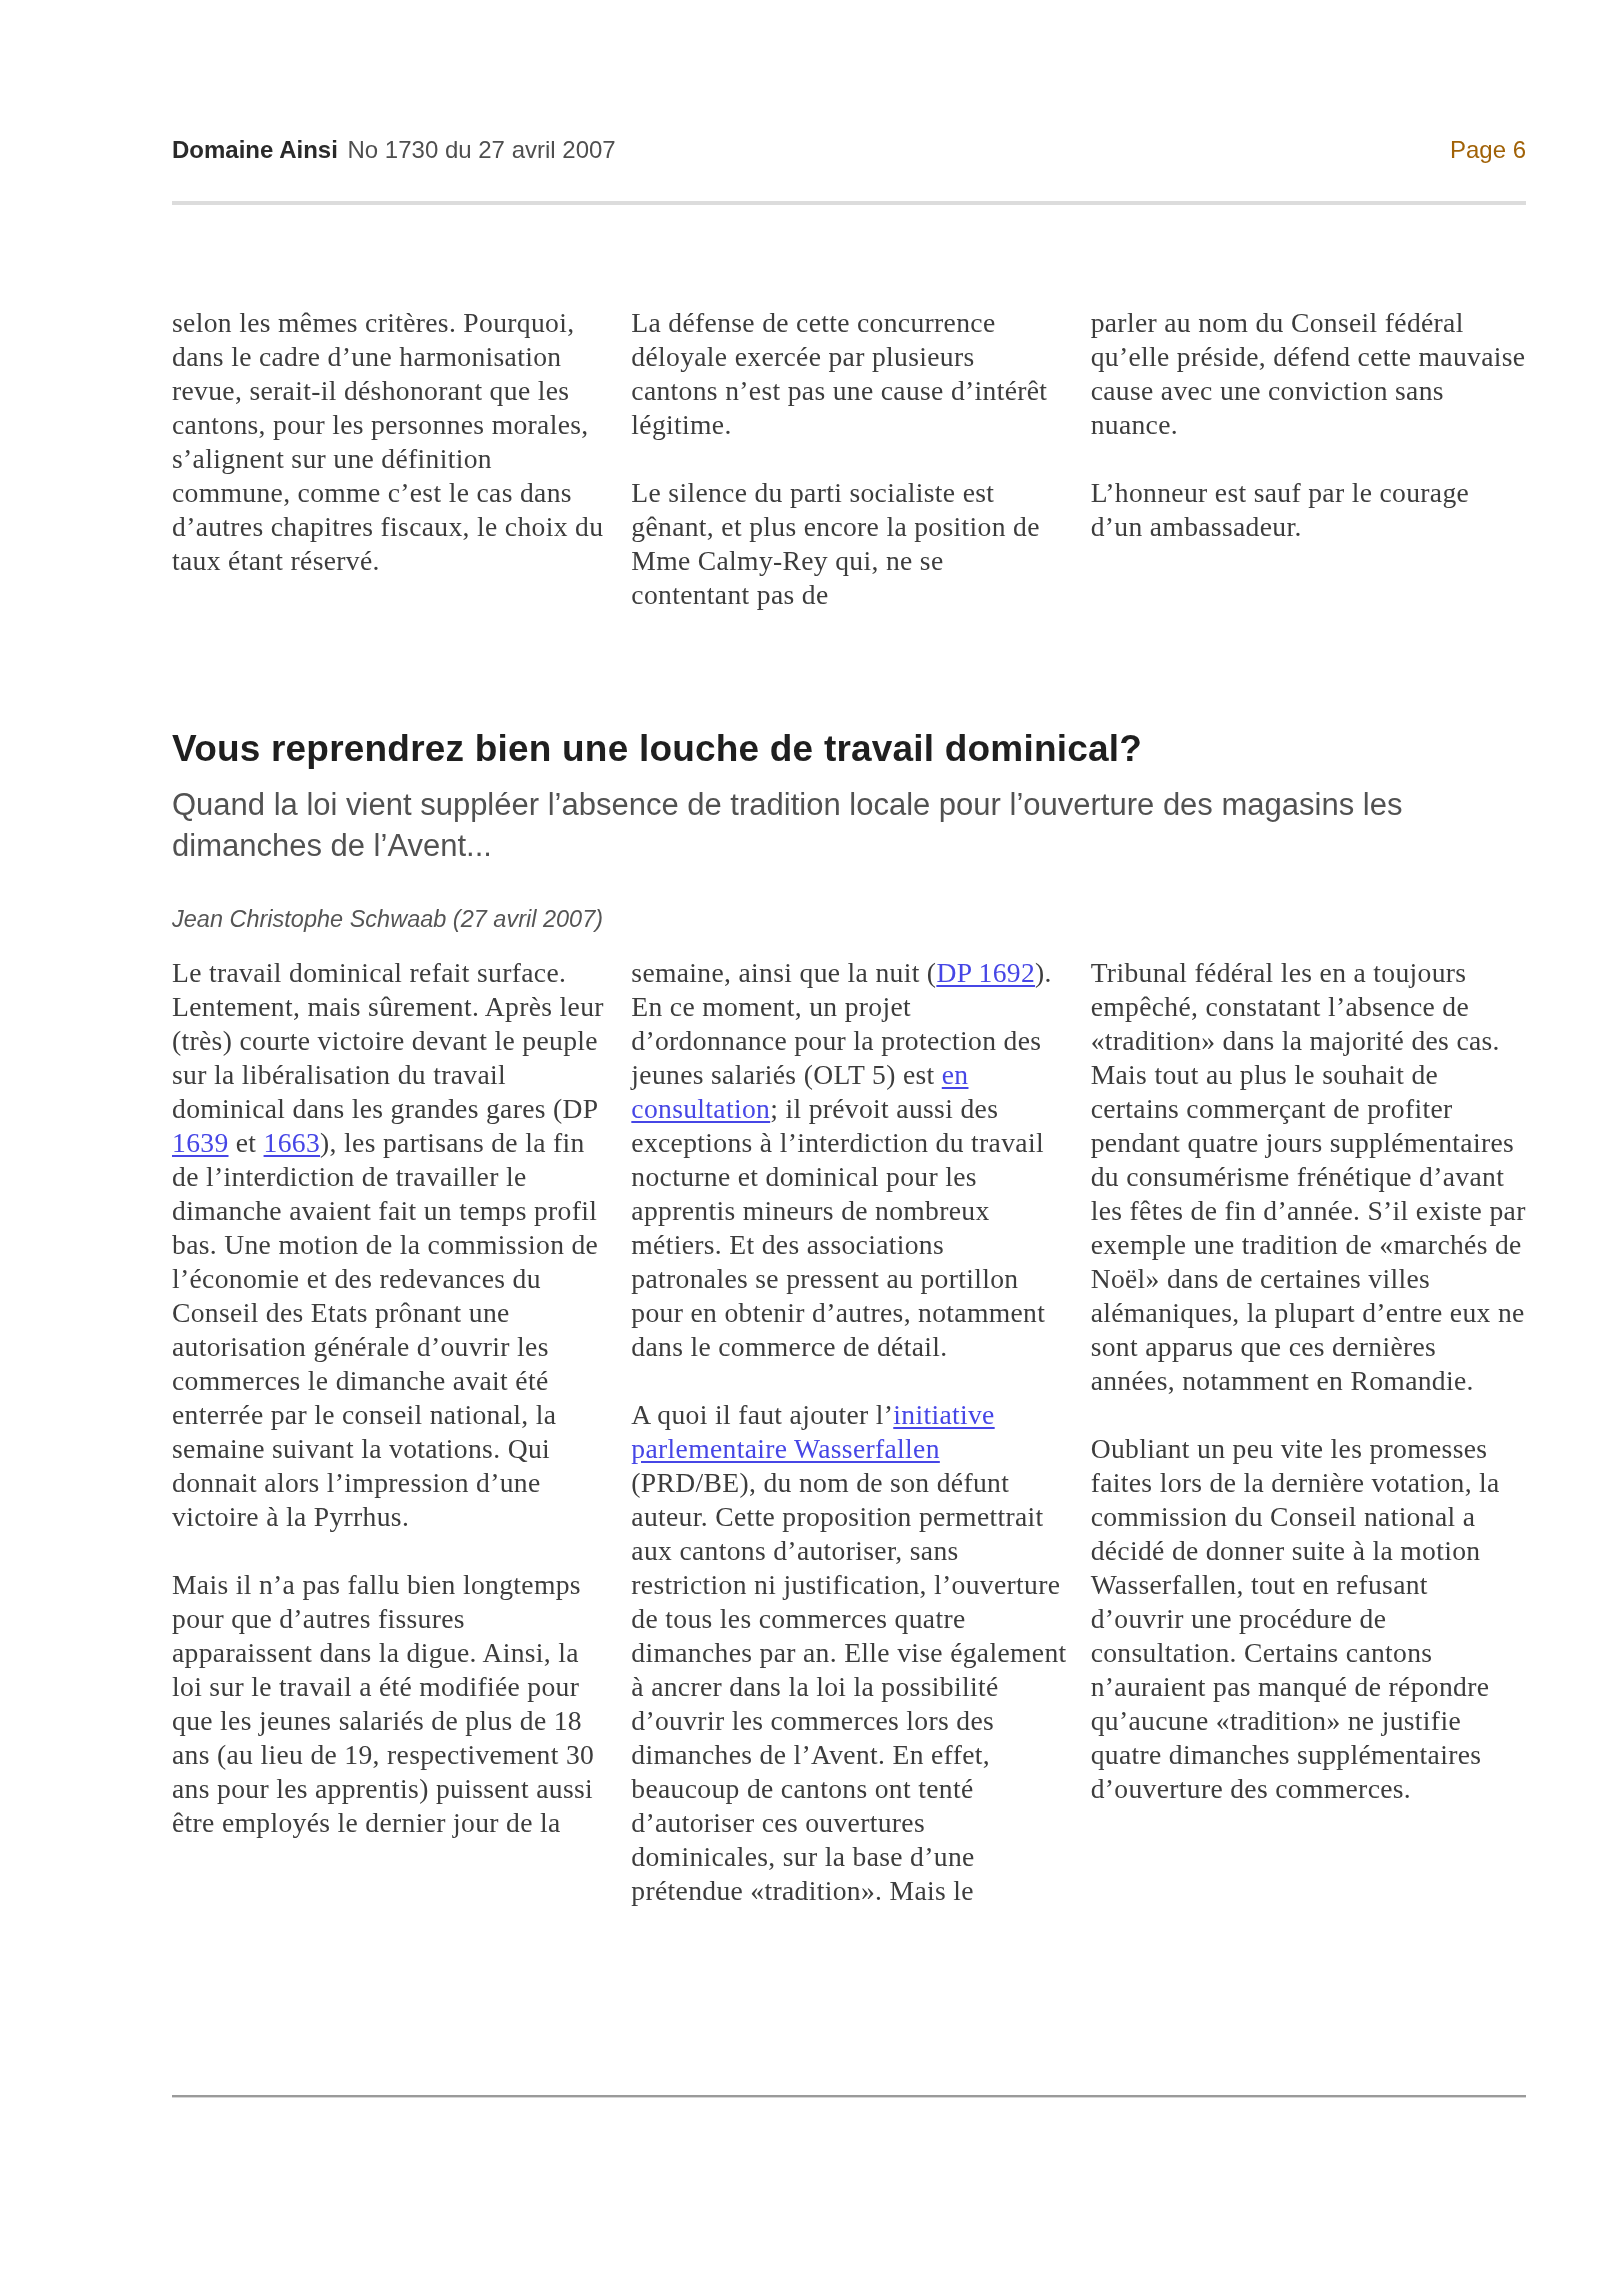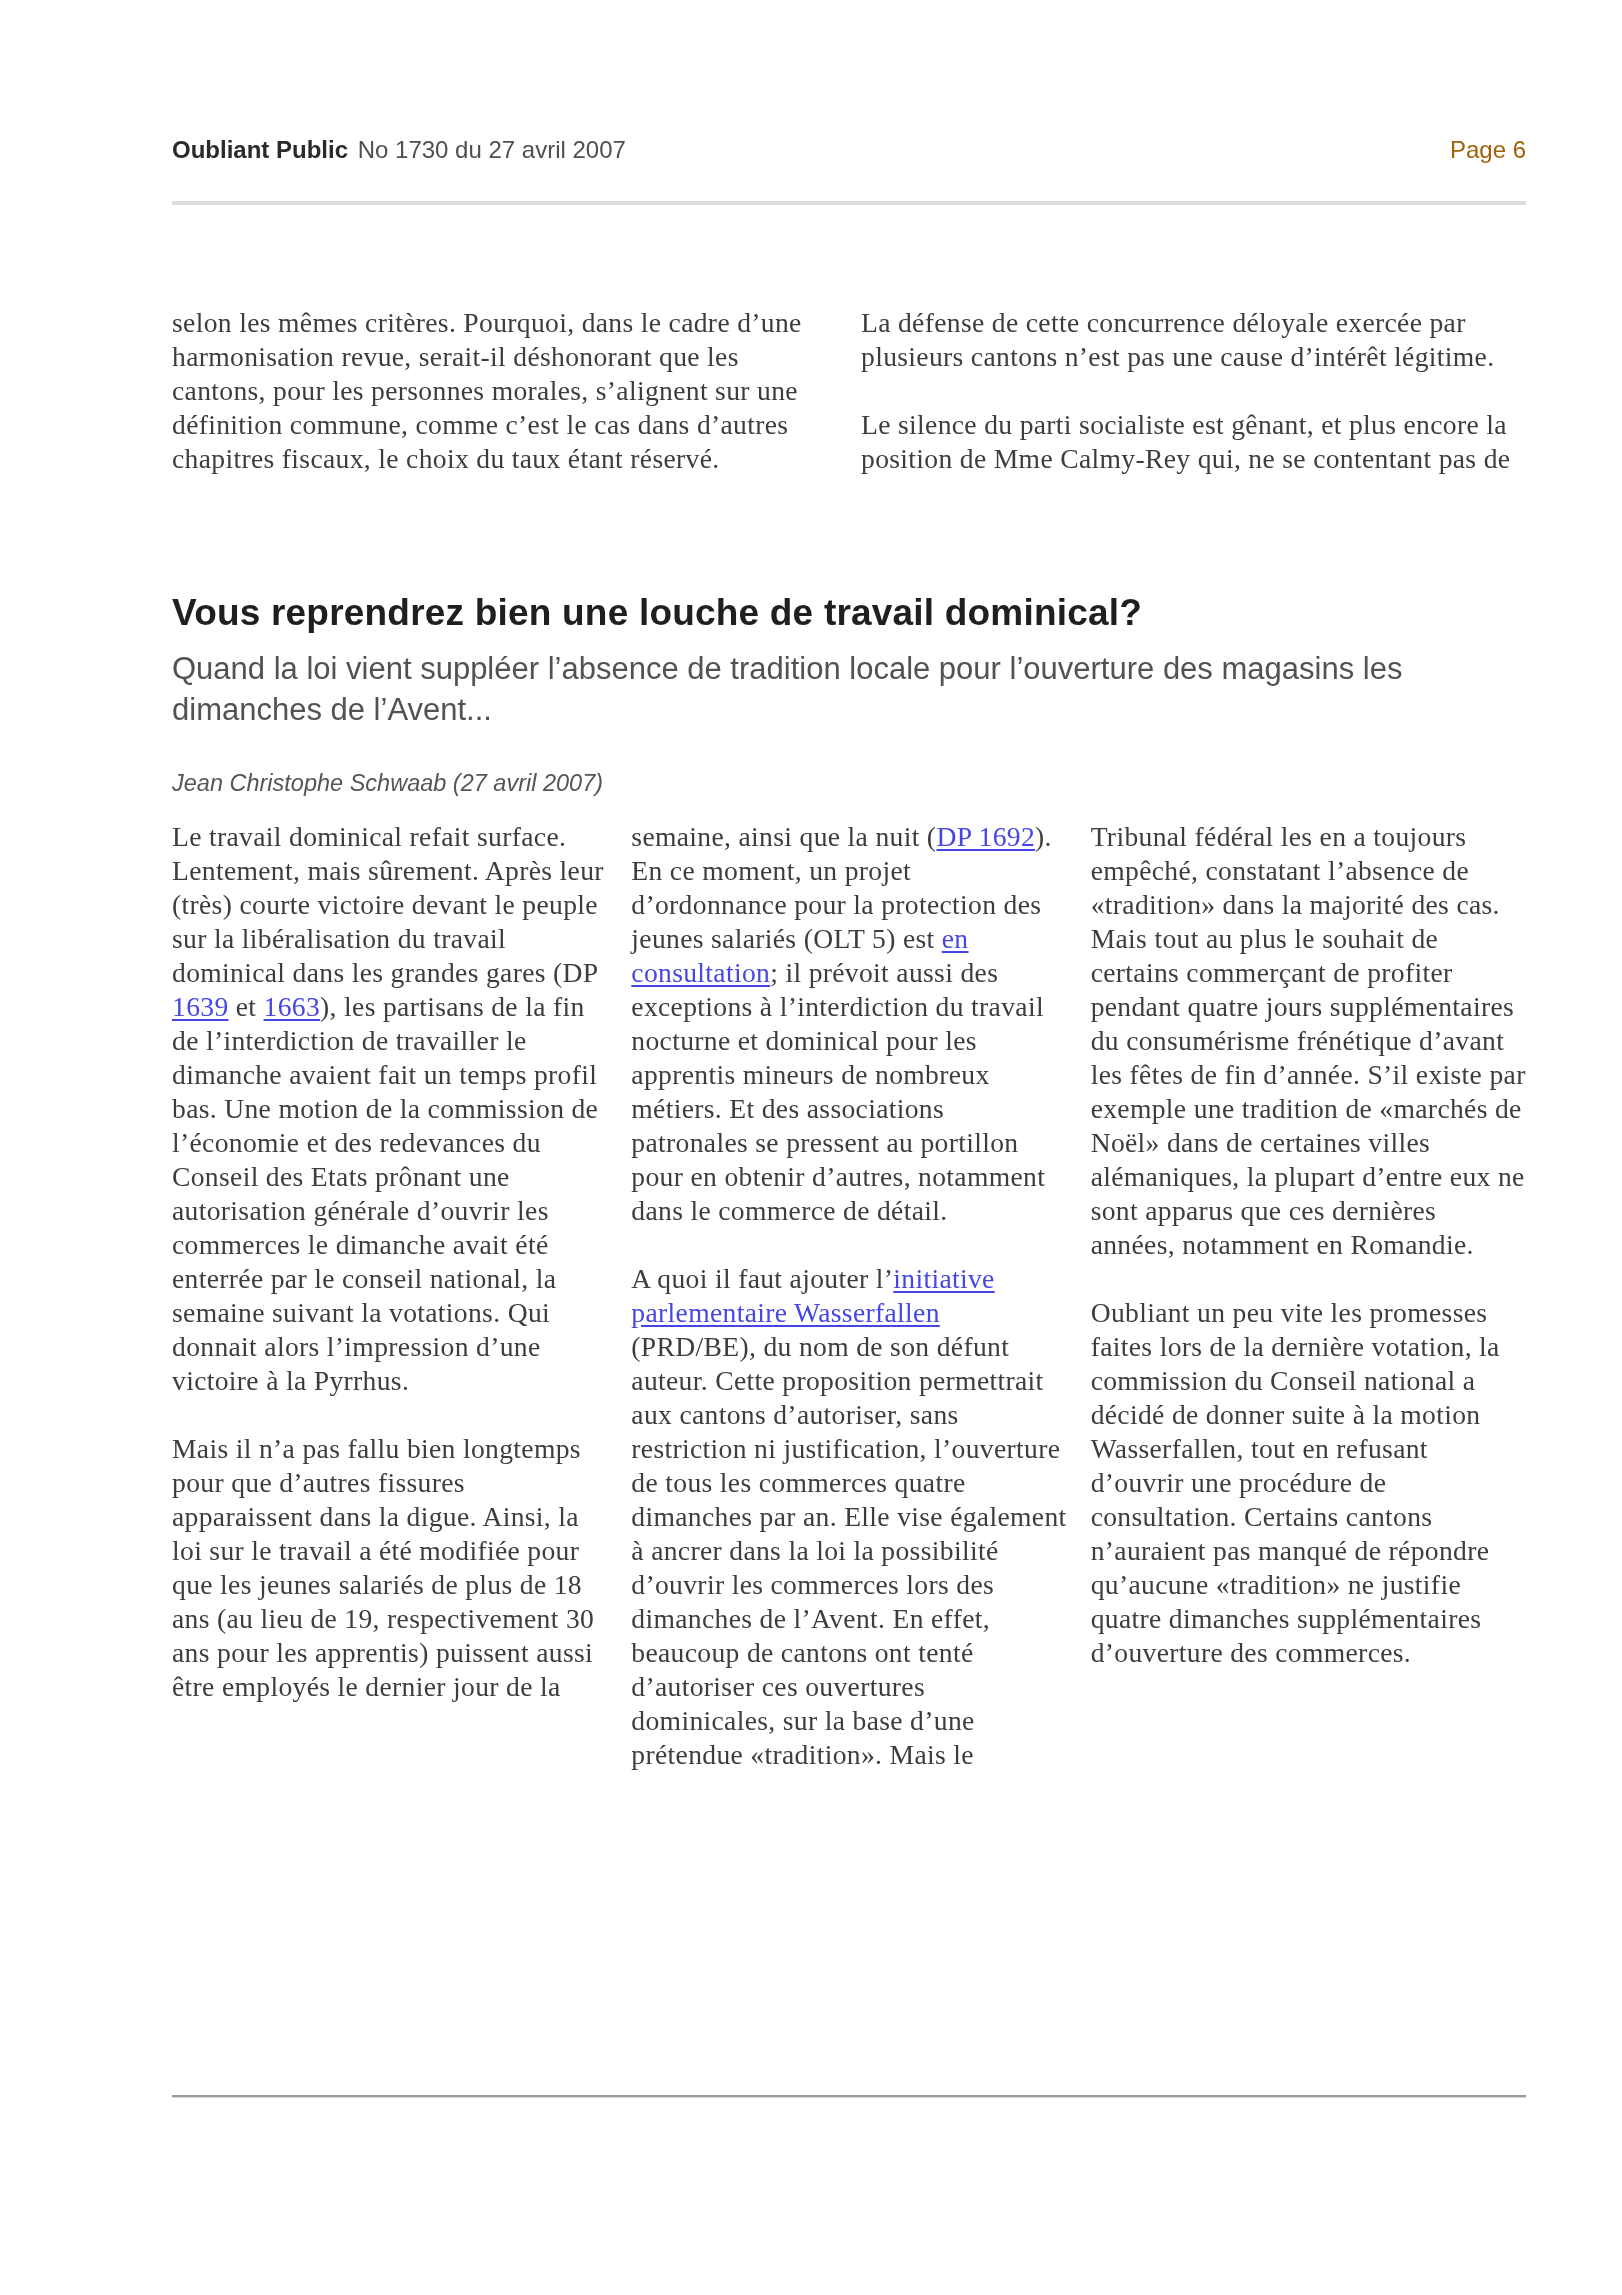--- a/index.html
+++ b/index.html
@@ -107,34 +107,38 @@
   }
 </style>
 </head>
 <body>
 
 <div class="page">
   <div class="content">
 
     <header class="pageheader">
       <div>
-        <span class="pub-name">Oubliant Public</span><span class="issue-label">No 1730 du 27 avril 2007</span>
+        <span class="pub-name">Domaine Ainsi</span><span class="issue-label">No 1730 du 27 avril 2007</span>
       </div>
       <div class="page-number">Page 6</div>
     </header>
 
     <hr class="header-rule">
 
     <section class="cols top-cols">
         <div class="col">
           <p><span>selon les mêmes critères. Pourquoi, dans le cadre d’une harmonisation revue, serait-il déshonorant que les cantons, pour les personnes morales, s’alignent sur une définition commune, comme c’est le cas dans d’autres chapitres fiscaux, le choix du taux étant réservé.</span></p>
         </div>
         <div class="col">
           <p><span>La défense de cette concurrence déloyale exercée par plusieurs cantons n’est pas une cause d’intérêt légitime.</span></p>
           <p><span>Le silence du parti socialiste est gênant, et plus encore la position de Mme Calmy-Rey qui, ne se contentant pas de</span></p>
+        </div>
+        <div class="col">
+          <p><span>parler au nom du Conseil fédéral qu’elle préside, défend cette mauvaise cause avec une conviction sans nuance.</span></p>
+          <p><span>L’honneur est sauf par le courage d’un ambassadeur.</span></p>
         </div>
       </section>
 
     <section class="article-head">
       <h1 class="article-title">Vous reprendrez bien une louche de travail dominical?</h1>
       <p class="article-subtitle">Quand la loi vient suppléer l’absence de tradition locale pour l’ouverture des magasins les dimanches de l’Avent...</p>
       <p class="article-byline">Jean Christophe Schwaab (27 avril 2007)</p>
     </section>
 
     <section class="cols body-cols">

